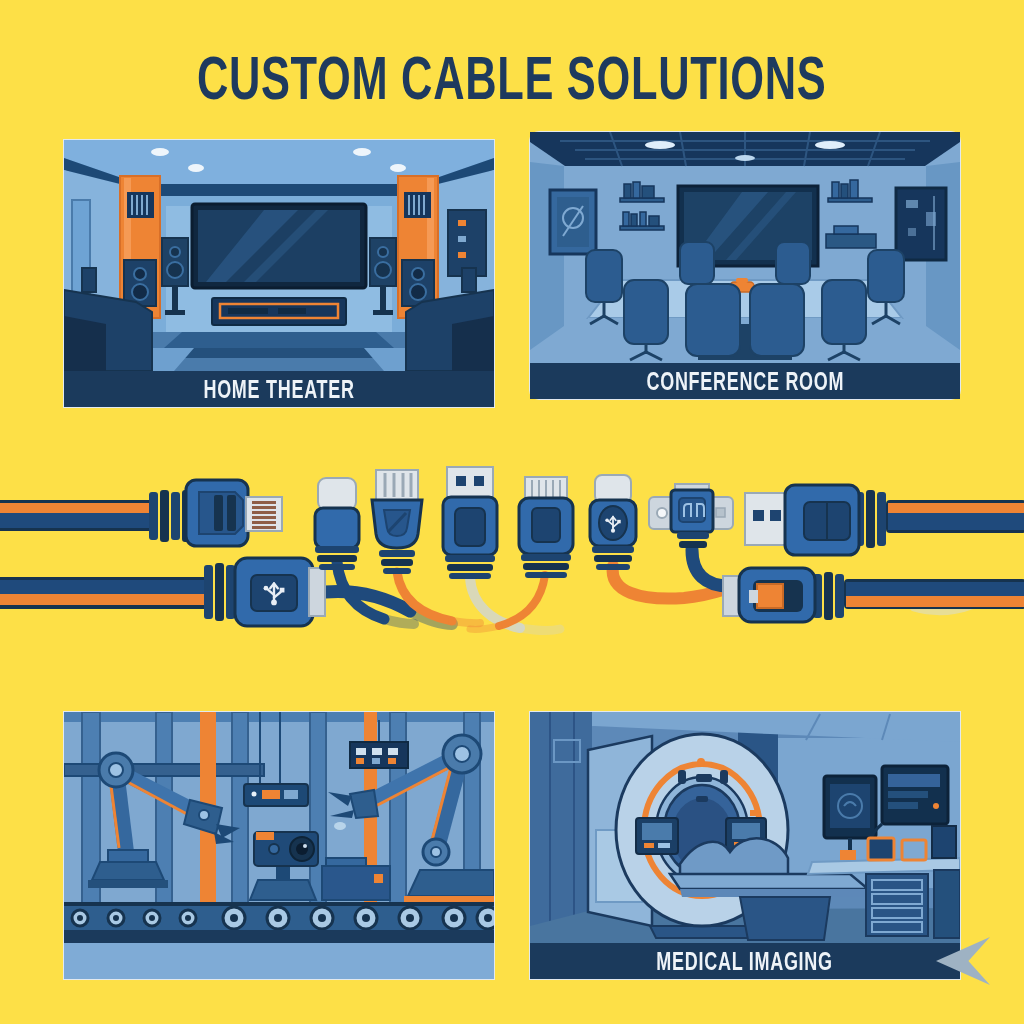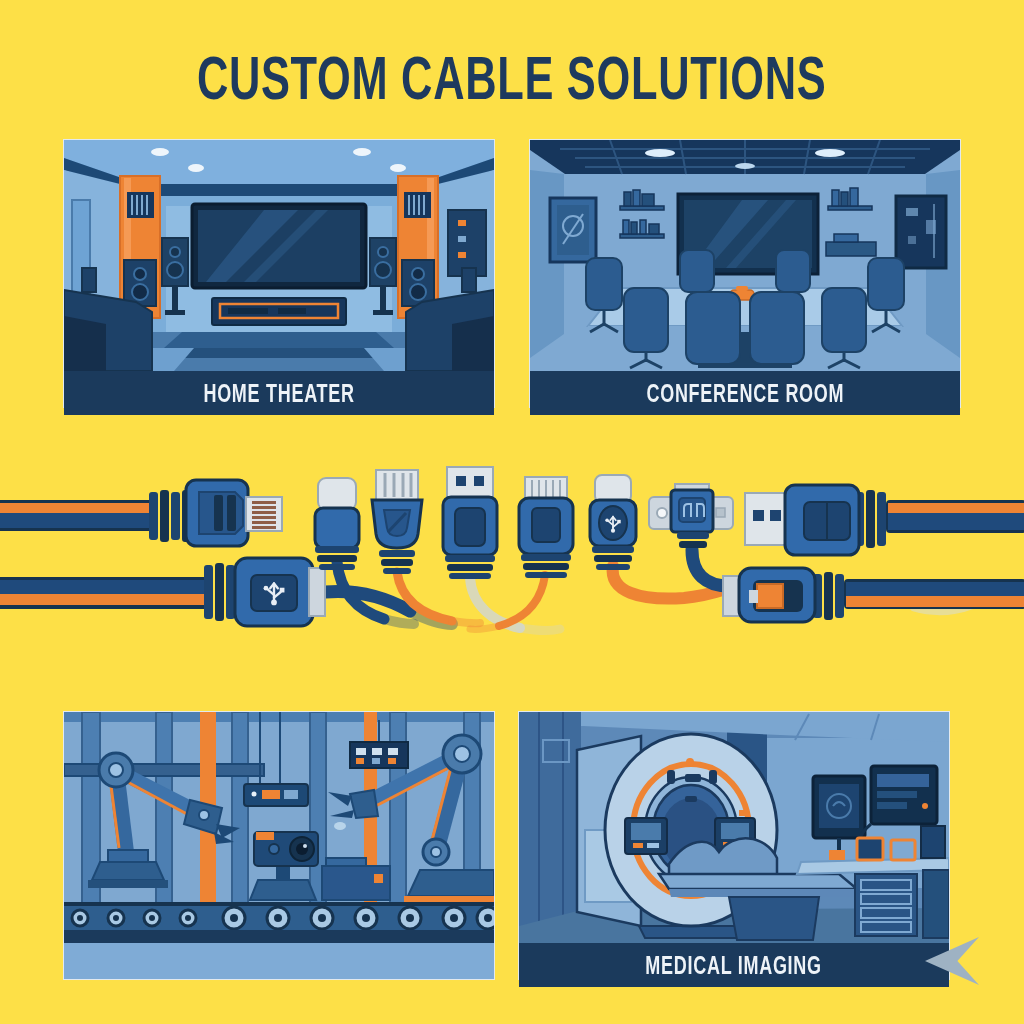--- a/index.html
+++ b/index.html
@@ -3,23 +3,23 @@
 <meta charset="utf-8">
 <style>
   html,body{margin:0;padding:0;background:#ffffff;}
   #canvas{position:relative;width:1024px;height:1024px;background:#fde047;overflow:hidden;
           font-family:"Liberation Sans","DejaVu Sans",sans-serif;}
   .title{position:absolute;top:42px;left:0;width:1024px;text-align:center;margin:0;}
   .title span{display:inline-block;color:#1e3a5e;font-size:62px;font-weight:800;
               letter-spacing:1px;transform:scaleX(.70);white-space:nowrap;}
   .panel{position:absolute;width:430px;height:267px;box-shadow:0 0 0 1px #e2e9ef;background:#7fabd6;}
   .panel svg.scene{display:block;width:430px;height:231px;}
-  #p-tl{left:64px;top:140px;} #p-tr{left:530px;top:140px;}
-  #p-bl{left:64px;top:712px;} #p-br{left:519px;top:712px;}
-  .band{height:44px;background:#1b3a5c;display:flex;align-items:center;justify-content:center;}
+  #p-tl{left:64px;top:140px;} #p-tr{left:530px;top:132px;border-radius:9px;}
+  #p-bl{left:64px;top:712px;} #p-br{left:530px;top:712px;}
+  .band{height:36px;background:#1b3a5c;display:flex;align-items:center;justify-content:center;}
   .band span{display:inline-block;color:#eef3f8;font-weight:700;font-size:25px;
              letter-spacing:1px;transform:scaleX(.72);white-space:nowrap;}
   .cables{position:absolute;left:0;top:440px;width:1024px;height:200px;}
   .tagline{position:absolute;top:640px;left:0;width:1024px;text-align:center;}
   .tagline span{display:inline-block;color:#26415f;font-size:26px;font-weight:700;
                 transform:scaleX(.82);white-space:nowrap;}
   .back-arrow{position:absolute;right:-30px;bottom:-6px;width:54px;height:48px;background:#9eb2c3;
               clip-path:polygon(100% 0%, 60% 50%, 100% 100%, 0% 50%);}
 </style>
 </head>

